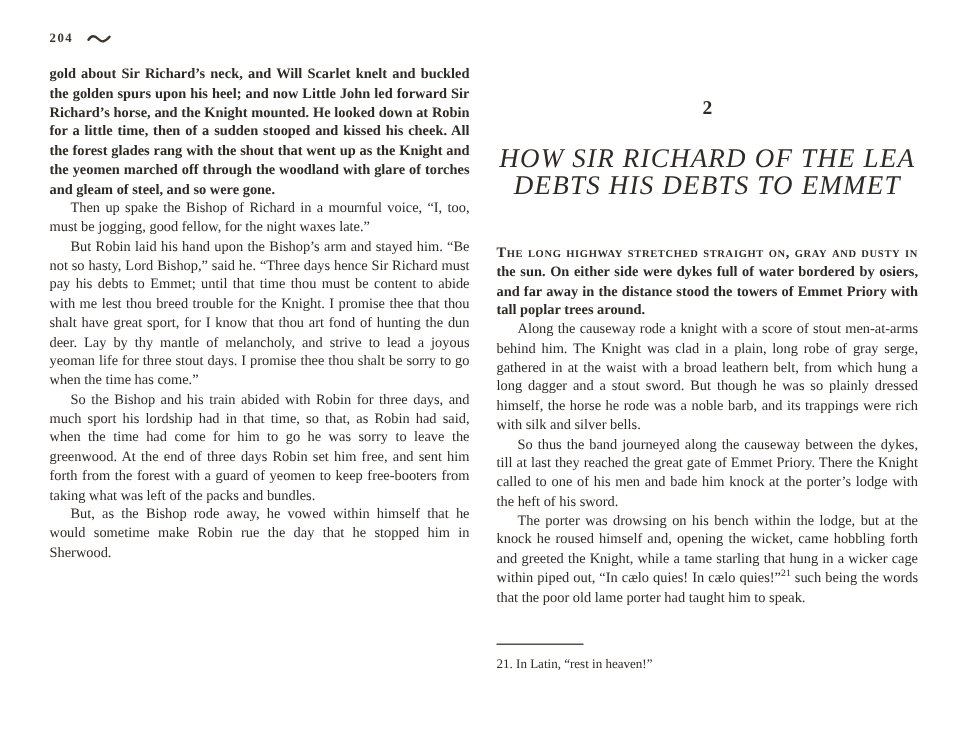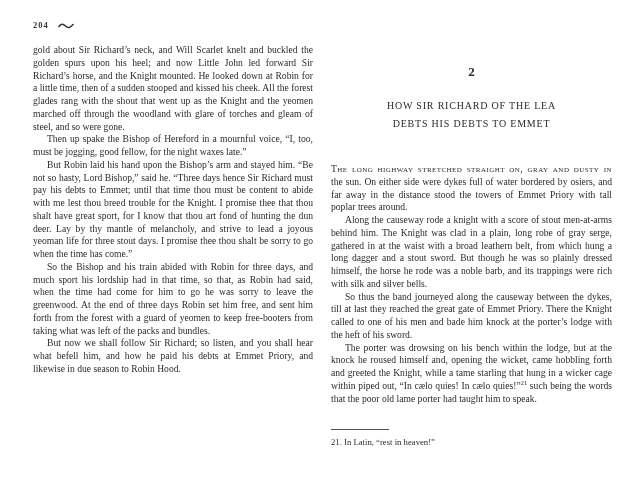--- a/index.html
+++ b/index.html
@@ -51,43 +51,44 @@
     font-size: 9.6px;
     line-height: 12.75px;
     text-align: justify;
     text-justify: inter-word;
   }
   .page-left .body-text { top: 44px; }
   .body-text p {
     margin: 0;
     text-indent: 14px;
   }
-  .body-text p.noindent { text-indent: 0; }
+  .body-text p.noindent { text-indent: 0; font-weight: bold; }
 
   
   .chapter-head {
     position: absolute;
     top: 64px;
     left: 0;
     right: 0;
     text-align: center;
   }
   .chapter-number {
     font-size: 13px;
     font-weight: bold;
     color: #2e2a26;
     margin-bottom: 17px;
   }
   .chapter-title {
-    font-size: 10px;
+    font-size: 18px;
     font-weight: normal;
     letter-spacing: 0.8px;
     line-height: 17.5px;
     margin: 0;
     color: #2e2a26;
+    font-style: italic;
   }
   .page-right .body-text { top: 163px; }
   p.opening-para::first-line {
     font-variant: small-caps;
     letter-spacing: 0.45px;
   }
   .latin-phrase { }
   .note-ref {
     font-size: 6.5px;
     vertical-align: super;
@@ -120,24 +121,24 @@
       <span class="pagenum">204</span>
       <span class="ornament">
         <svg width="16" height="7" viewBox="0 0 16 7">
           <path d="M1 4.5 C3 1.5, 5 1.5, 7.5 4 C10 6.5, 12 6, 15 2.5" fill="none" stroke="#3a352f" stroke-width="1.6" stroke-linecap="round"></path>
         </svg>
       </span>
     </div>
 
     <div class="body-text">
       <p class="noindent">gold about Sir Richard’s neck, and Will Scarlet knelt and buckled the golden spurs upon his heel; and now Little John led forward Sir Richard’s horse, and the Knight mounted. He looked down at Robin for a little time, then of a sudden stooped and kissed his cheek. All the forest glades rang with the shout that went up as the Knight and the yeomen marched off through the woodland with glare of torches and gleam of steel, and so were gone.</p>
-      <p>Then up spake the Bishop of Hereford in a mournful voice, “I, too, must be jogging, good fellow, for the night waxes late.”</p>
+      <p>Then up spake the Bishop of Richard in a mournful voice, “I, too, must be jogging, good fellow, for the night waxes late.”</p>
       <p>But Robin laid his hand upon the Bishop’s arm and stayed him. “Be not so hasty, Lord Bishop,” said he. “Three days hence Sir Richard must pay his debts to Emmet; until that time thou must be content to abide with me lest thou breed trouble for the Knight. I promise thee that thou shalt have great sport, for I know that thou art fond of hunting the dun deer. Lay by thy mantle of melancholy, and strive to lead a joyous yeoman life for three stout days. I promise thee thou shalt be sorry to go when the time has come.”</p>
       <p>So the Bishop and his train abided with Robin for three days, and much sport his lordship had in that time, so that, as Robin had said, when the time had come for him to go he was sorry to leave the greenwood. At the end of three days Robin set him free, and sent him forth from the forest with a guard of yeomen to keep free-booters from taking what was left of the packs and bundles.</p>
-      <p>But now we shall follow Sir Richard; so listen, and you shall hear what befell him, and how he paid his debts at Emmet Priory, and likewise in due season to Robin Hood.</p>
+      <p>But, as the Bishop rode away, he vowed within himself that he would sometime make Robin rue the day that he stopped him in Sherwood.</p>
     </div>
   </div>
 
   <div class="page page-right">
 
     <div class="chapter-head">
       <div class="chapter-number">2</div>
       <h1 class="chapter-title"><span>HOW SIR RICHARD OF THE LEA</span><br><span>DEBTS HIS DEBTS TO EMMET</span></h1>
     </div>
 

